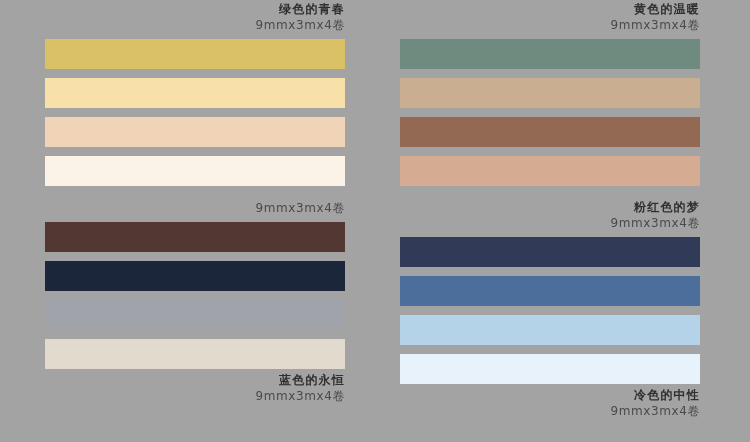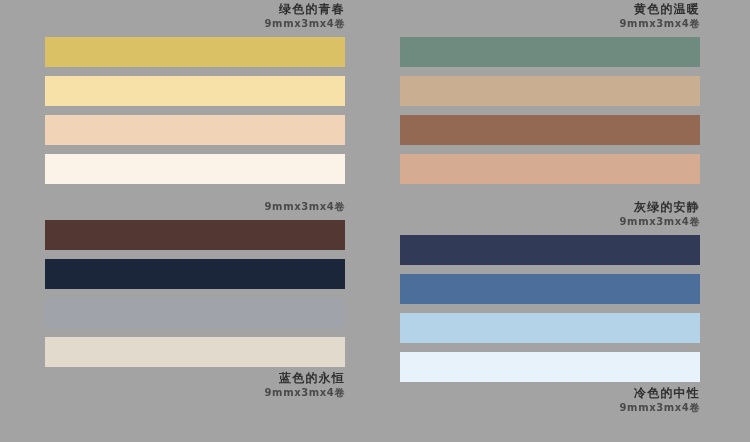--- a/index.html
+++ b/index.html
@@ -41,22 +41,22 @@
     margin-top: 4px;
   }
   .group-title {
     font-size: 12px;
     font-weight: 700;
     letter-spacing: 1.2px;
     color: #2f2f2f;
     white-space: nowrap;
   }
   .group-spec {
-    font-size: 10px;
-    font-weight: 700;
+    font-size: 12px;
+    font-weight: 400;
     letter-spacing: 0.6px;
     color: #4a4a4a;
     white-space: nowrap;
     margin-top: 1px;
     text-align: right;
   }
 
   
   .swatch-stack {
     margin-top: 6px;
@@ -118,21 +118,21 @@
       <div class="swatch" id="sw-2-3" style="background: rgb(226, 218, 204);"></div>
     </div>
     <div class="caption caption-below">
       <div class="group-title">蓝色的永恒</div>
       <div class="group-spec">9mmx3mx4卷</div>
     </div>
   </div>
 
   <div class="palette-group group-br">
     <div class="caption">
-      <div class="group-title">灰绿的安静</div>
+      <div class="group-title">粉红色的梦</div>
       <div class="group-spec">9mmx3mx4卷</div>
     </div>
     <div class="swatch-stack">
       <div class="swatch" id="sw-3-0" style="background: rgb(49, 59, 87);"></div>
       <div class="swatch" id="sw-3-1" style="background: rgb(75, 110, 155);"></div>
       <div class="swatch" id="sw-3-2" style="background: rgb(180, 211, 232);"></div>
       <div class="swatch" id="sw-3-3" style="background: rgb(232, 242, 250);"></div>
     </div>
     <div class="caption caption-below">
       <div class="group-title">冷色的中性</div>

